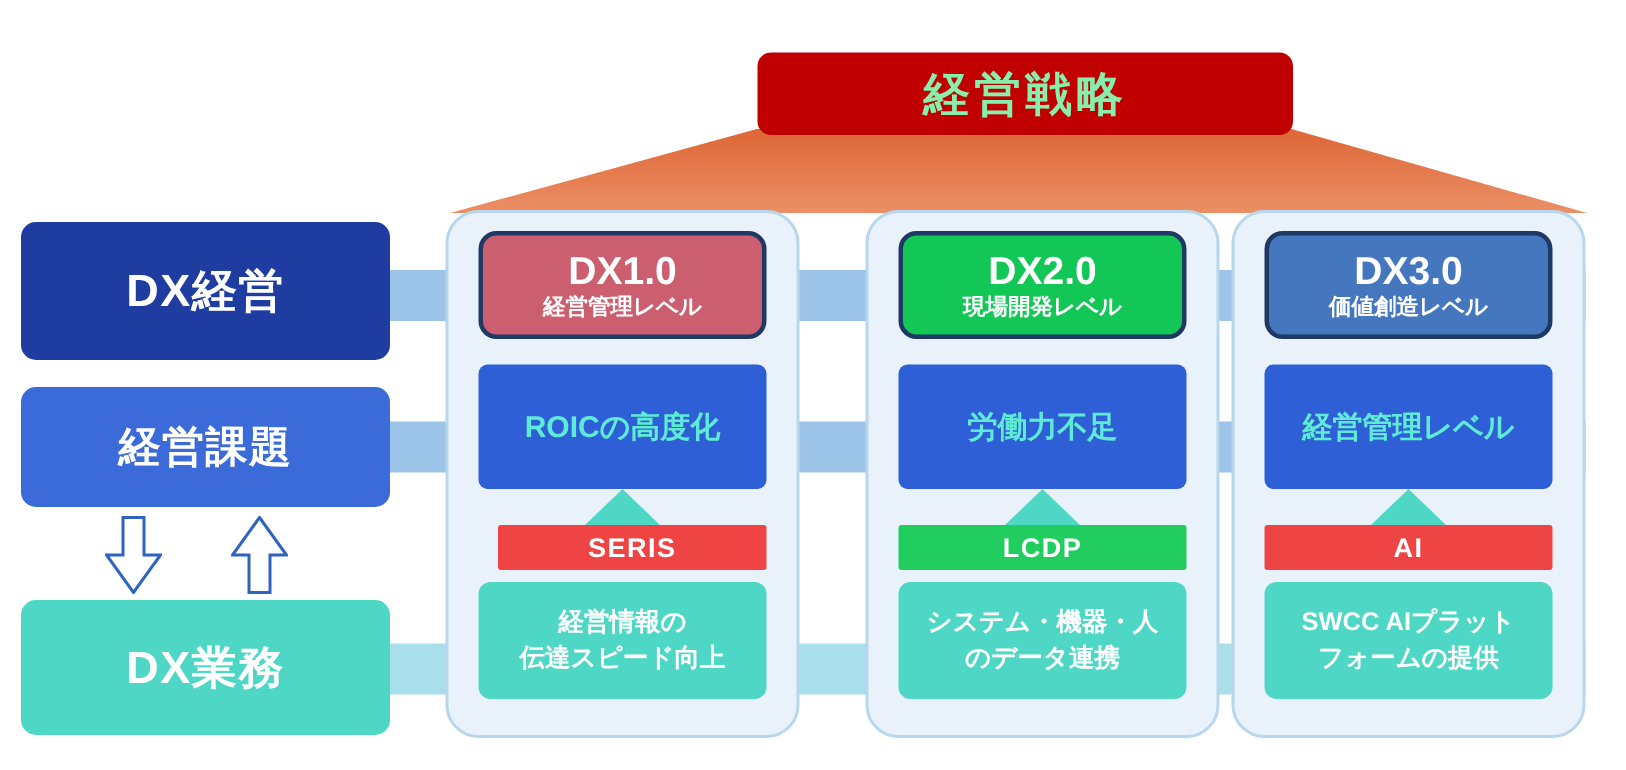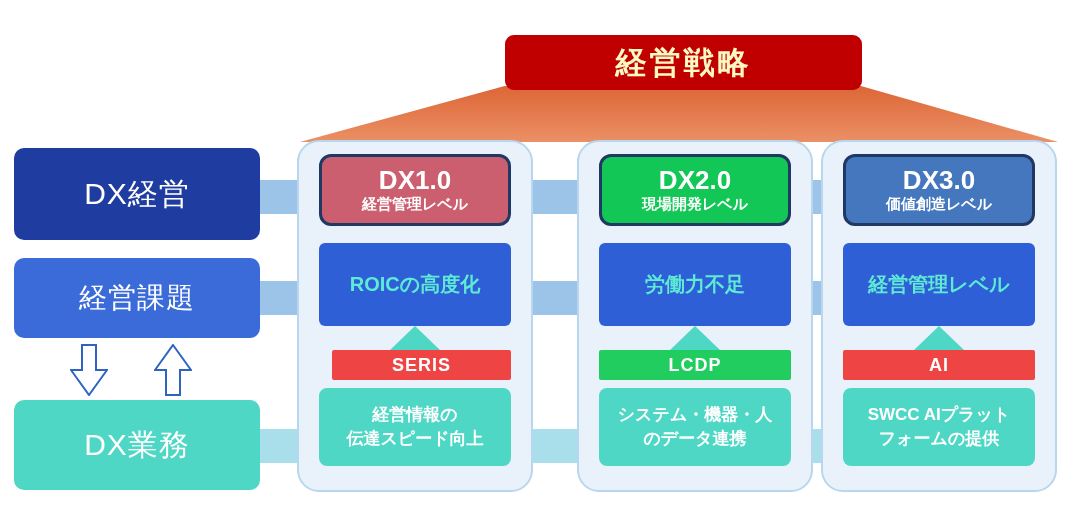--- a/index.html
+++ b/index.html
@@ -5,37 +5,37 @@
   html,body{margin:0;padding:0;background:#fff;}
   .canvas{
     position:relative;width:1084px;height:513px;background:#ffffff;overflow:hidden;
     font-family:"Liberation Sans",sans-serif;
   }
   
   .banner{
     position:absolute;left:505px;top:35px;width:357px;height:55px;
     background:#C00000;border-radius:9px;z-index:3;
     display:flex;align-items:center;justify-content:center;
-    color:#fef9c3;font-size:31px;font-weight:bold;letter-spacing:3px;
+    color:#86efac;font-size:31px;font-weight:bold;letter-spacing:3px;
   }
   
   .fan{
     position:absolute;left:300px;top:86px;width:758px;height:56px;z-index:1;
     background:linear-gradient(to bottom,#DD6636,#EB9066);
     clip-path:polygon(27% 0,74% 0,100% 100%,0 100%);
   }
   
   .hband{position:absolute;left:248px;width:809px;height:34px;z-index:1;}
   .hb1{top:180px;background:#9CC3E8;}
   .hb2{top:281px;background:#9CC3E8;}
   .hb3{top:429px;background:#A9DFEA;}
   
   .rail-box{
     position:absolute;left:14px;width:246px;border-radius:10px;z-index:2;
-    color:#fff;font-weight:normal;display:flex;align-items:center;justify-content:center;
+    color:#fff;font-weight:bold;display:flex;align-items:center;justify-content:center;
   }
   .rail-top{top:148px;height:92px;background:#1F3DA0;font-size:30px;letter-spacing:1px;}
   .rail-mid{top:258px;height:80px;background:#3A6BD8;font-size:28px;letter-spacing:1px;}
   .rail-bot{top:400px;height:90px;background:#4FD7C5;font-size:30px;letter-spacing:1px;}
   .rail-arrow{position:absolute;top:344px;z-index:2;}
   .arrow-down{left:70px;}
   .arrow-up{left:154px;}
   
   .column{
     position:absolute;top:140px;width:236px;height:352px;z-index:2;

